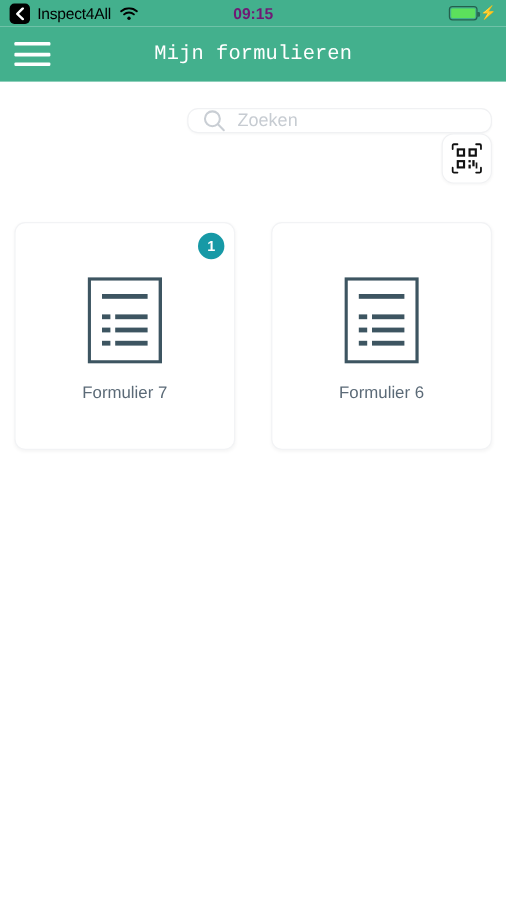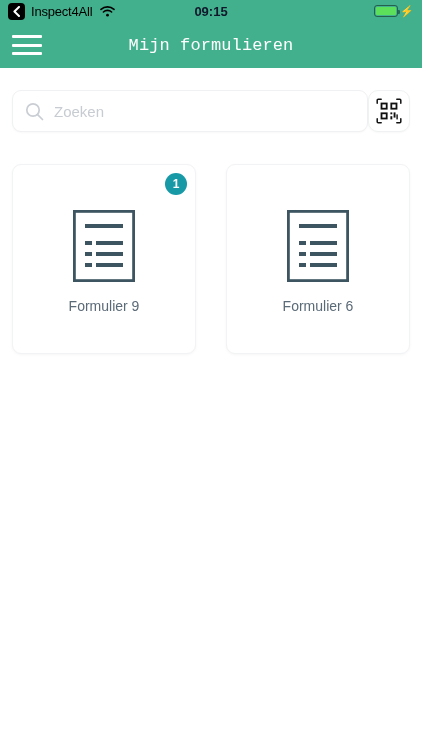--- a/index.html
+++ b/index.html
@@ -30,21 +30,21 @@
   .back-chip svg { display:block; }
   .sb-app {
     font-size:13px; color:#000; letter-spacing:-0.2px;
     line-height:1;
   }
   .wifi { margin-left:2px; display:block; }
   .sb-time {
     position:absolute; left:0; right:0; top:0;
     height:22px;
     display:flex; align-items:center; justify-content:center;
-    font-size:13px; font-weight:bold; color:#0f172a; letter-spacing:0px;
+    font-size:13px; font-weight:bold; color:#701a75; letter-spacing:0px;
     pointer-events:none;
   }
   .sb-right {
     margin-left:auto; display:flex; align-items:center; gap:2px;
     position:relative; z-index:2;
   }
   .battery {
     width:24px; height:12px;
     border:1px solid rgba(0,0,0,0.45);
     border-radius:3px;
@@ -79,20 +79,21 @@
   }
   .nav-title {
     width:100%; text-align:center;
     color:#ffffff; font-size:17px; letter-spacing:0.1px;font-family:Liberation Mono, monospace;
   }
 
   
   .search-row {
     display:flex; align-items:flex-end; 
     padding:22px 12px 0 12px;
+    flex-direction:column;
   }
   .search-box {
     flex:1; height:42px;
     background:#ffffff;
     border:1px solid #f0f1f3;
     border-radius:9px;
     display:flex; align-items:center;
     padding:0 12px;
     box-shadow:0 1px 2px rgba(0,0,0,0.03);
   }
@@ -227,21 +228,21 @@
       <svg class="doc-icon" width="62" height="72" viewBox="0 0 62 72" aria-hidden="true">
         <rect x="1.4" y="1.4" width="59.2" height="69.2" fill="none" stroke="#3d5561" stroke-width="2.8"></rect>
         <rect x="12" y="14" width="38" height="4" fill="#3d5561"></rect>
         <rect x="12" y="31" width="7" height="4" fill="#3d5561"></rect>
         <rect x="23" y="31" width="27" height="4" fill="#3d5561"></rect>
         <rect x="12" y="42" width="7" height="4" fill="#3d5561"></rect>
         <rect x="23" y="42" width="27" height="4" fill="#3d5561"></rect>
         <rect x="12" y="53" width="7" height="4" fill="#3d5561"></rect>
         <rect x="23" y="53" width="27" height="4" fill="#3d5561"></rect>
       </svg>
-      <div class="card-label">Formulier 9</div>
+      <div class="card-label">Formulier 7</div>
     </div>
 
     <div class="card">
       <svg class="doc-icon" width="62" height="72" viewBox="0 0 62 72" aria-hidden="true">
         <rect x="1.4" y="1.4" width="59.2" height="69.2" fill="none" stroke="#3d5561" stroke-width="2.8"></rect>
         <rect x="12" y="14" width="38" height="4" fill="#3d5561"></rect>
         <rect x="12" y="31" width="7" height="4" fill="#3d5561"></rect>
         <rect x="23" y="31" width="27" height="4" fill="#3d5561"></rect>
         <rect x="12" y="42" width="7" height="4" fill="#3d5561"></rect>
         <rect x="23" y="42" width="27" height="4" fill="#3d5561"></rect>

